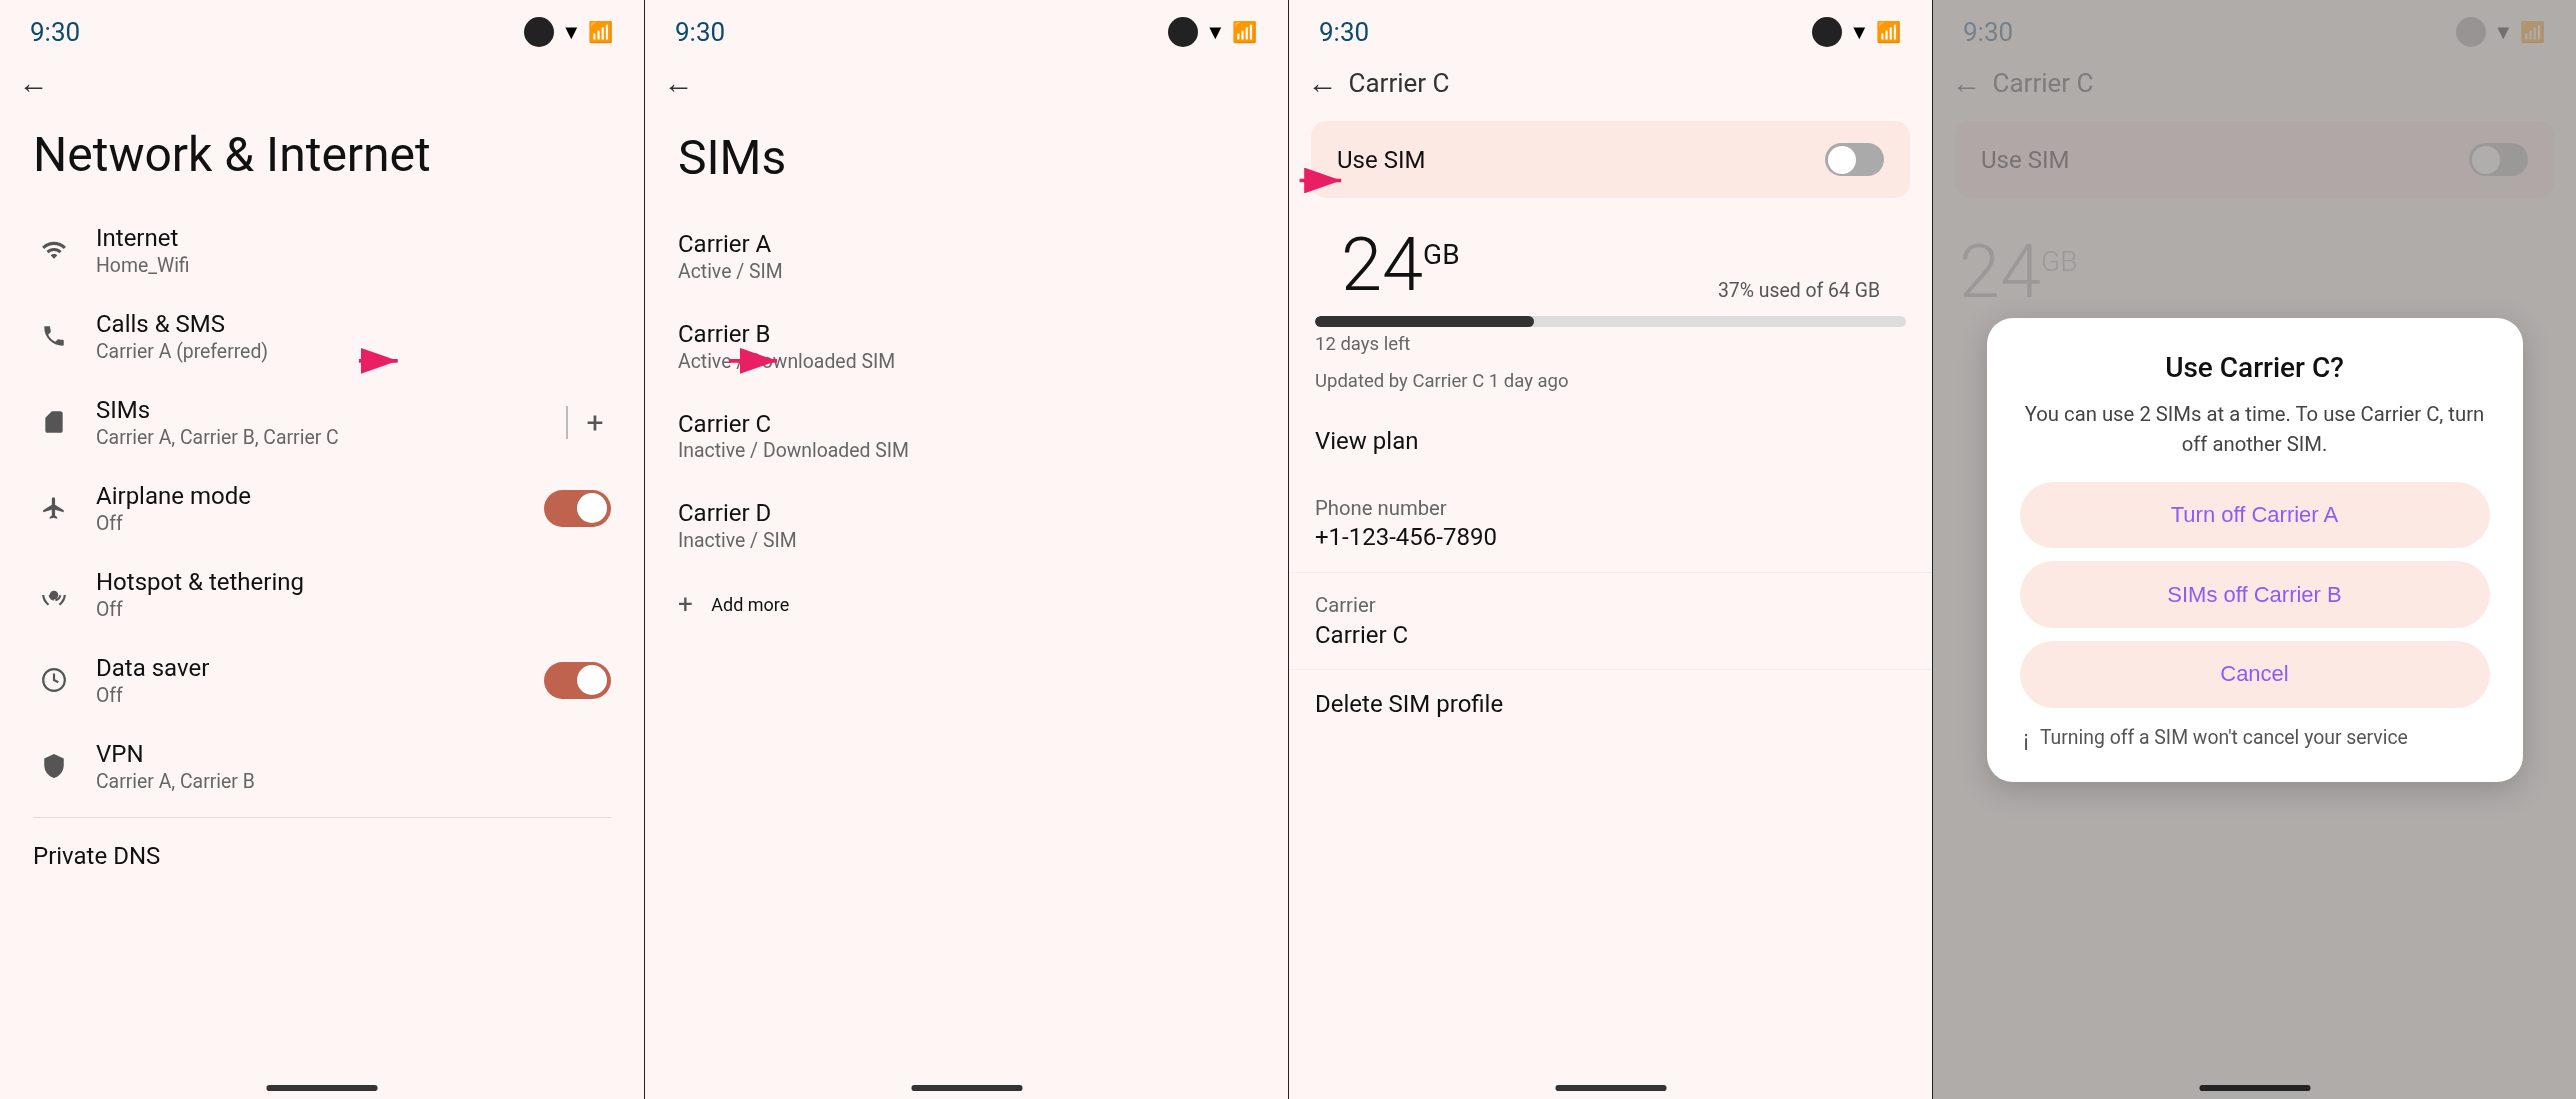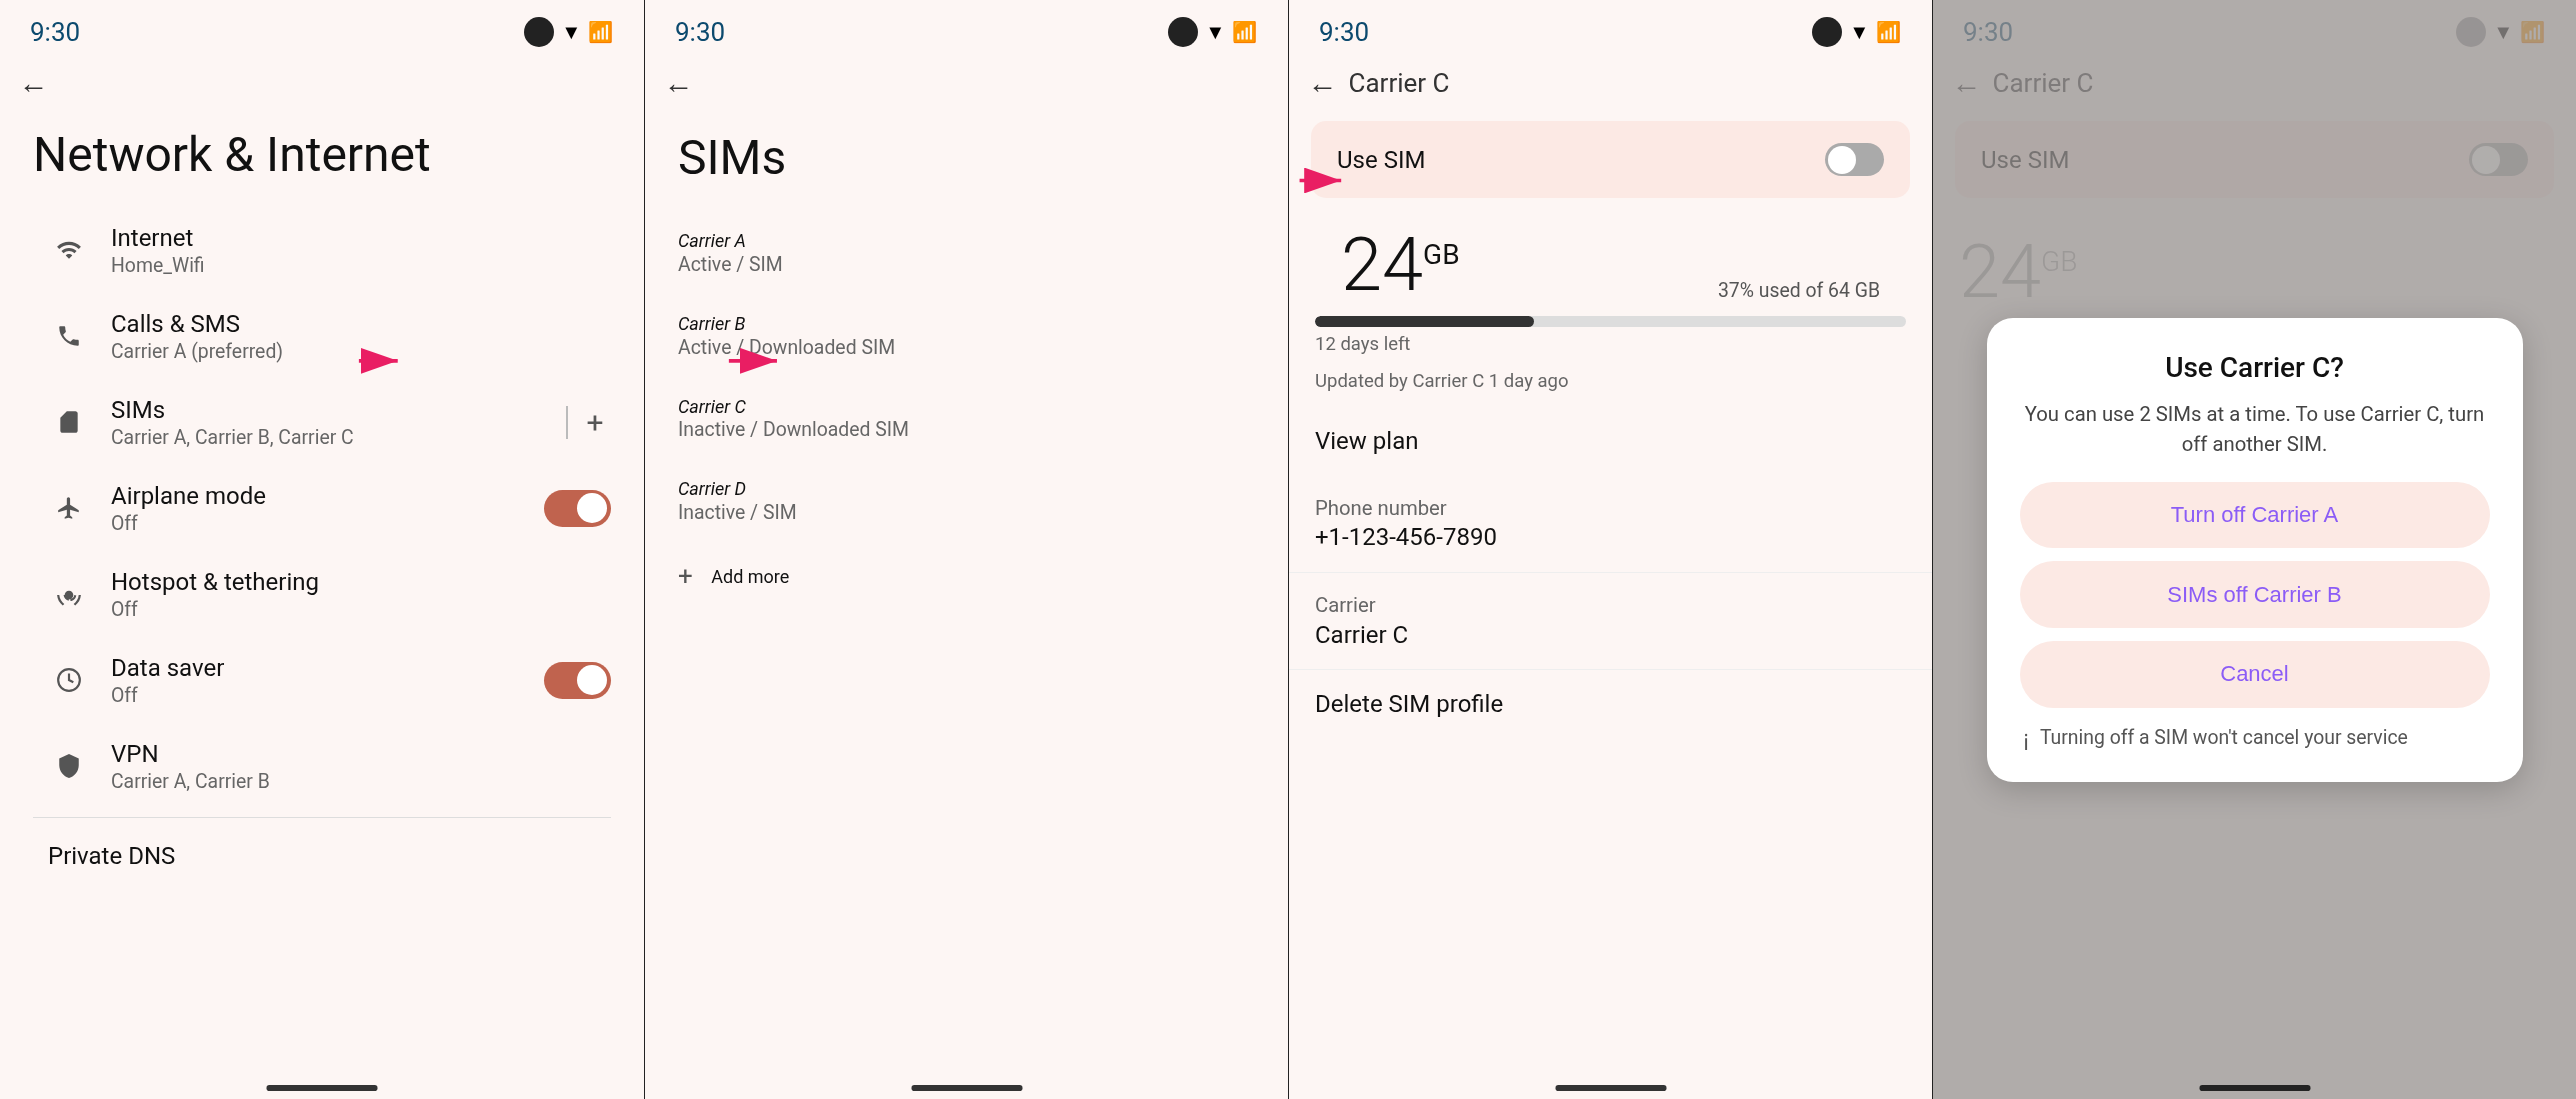--- a/index.html
+++ b/index.html
@@ -78,21 +78,20 @@
       color: #111;
       padding: 18.5px 33px 26px 33px;
       line-height: 1.1;
     }
     .menu-item {
       display: flex;
       align-items: center;
       padding: 16.6px 33px;
       gap: 22px;
       cursor: pointer;
-      margin-left: 15px;
     }
     .menu-icon {
       width: 41px;
       height: 41px;
       display: flex;
       align-items: center;
       justify-content: center;
       font-size: 26px;
       color: #555;
       flex-shrink: 0;
@@ -164,24 +163,23 @@
       padding: 18.5px 33px 26px 33px;
     }
     .sim-item {
       display: flex;
       flex-direction: column;
       padding: 18.5px 33px;
       cursor: pointer;
       border-radius: 7.4px;
     }
     .sim-name {
-      font-size: 18px;
+      font-size: 24px;
       color: #111;
       font-weight: 400;
-      font-style: italic;
     }
     .sim-status {
       font-size: 19.4px;
       color: #666;
       margin-top: 1.8px;
     }
     .sim-item.highlighted { background: transparent; }
     .add-more {
       display: flex;
       align-items: center;

